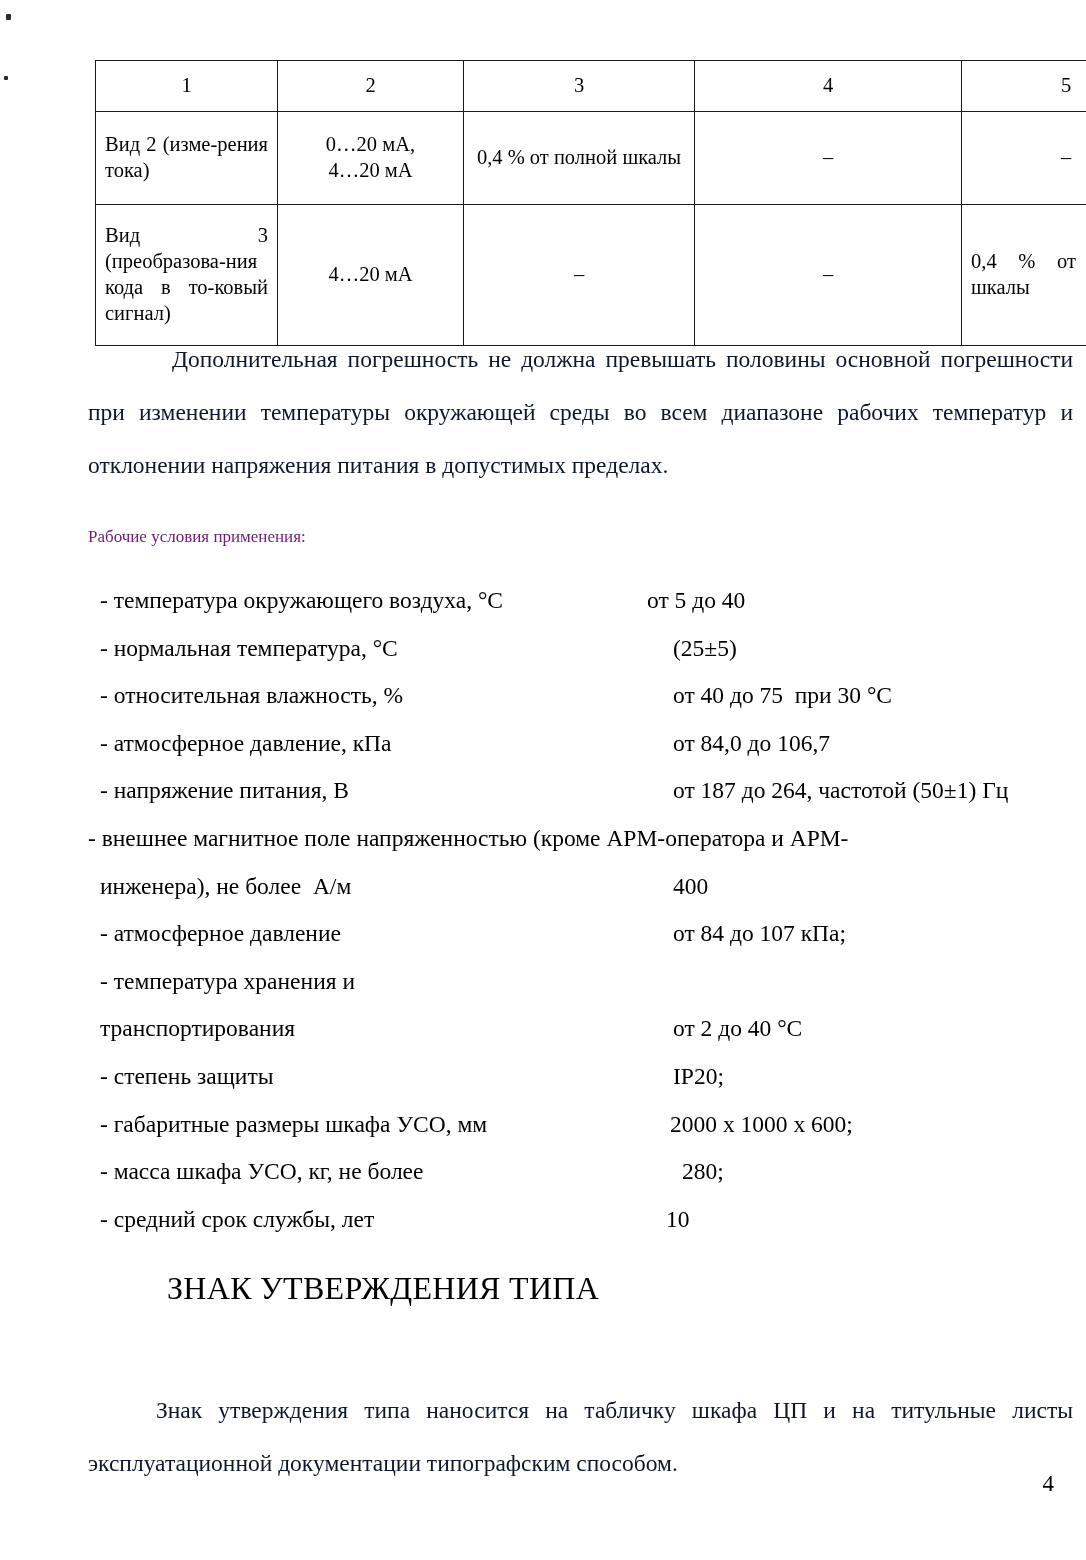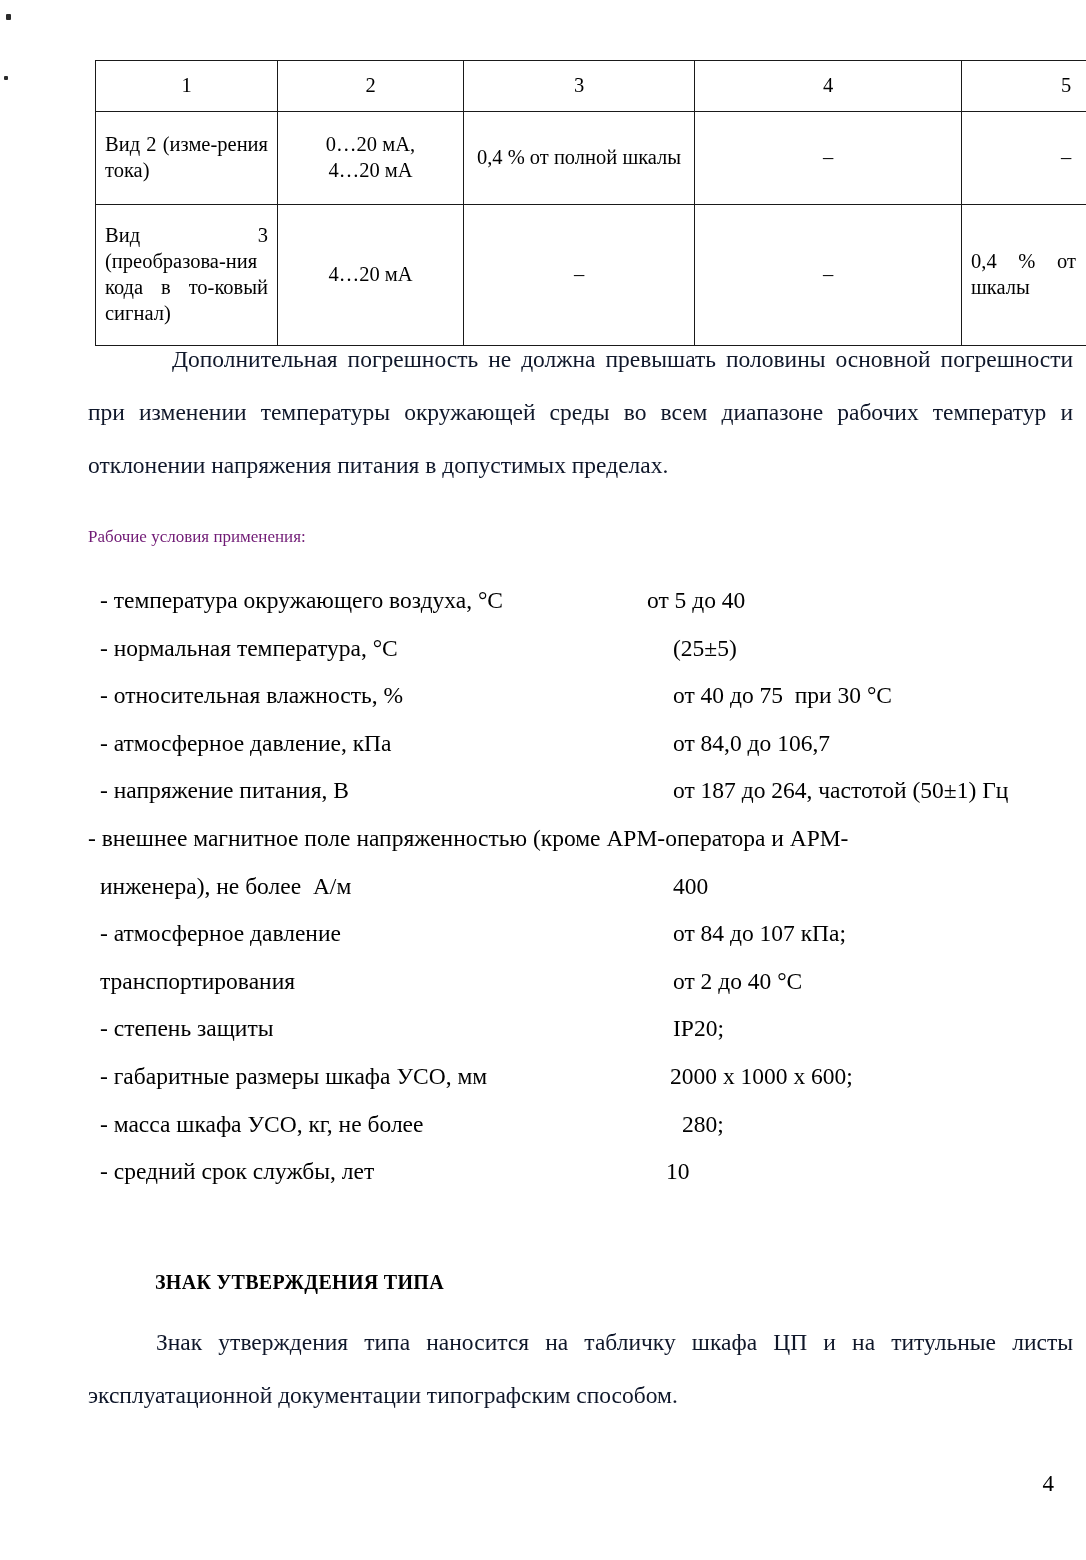--- a/index.html
+++ b/index.html
@@ -124,31 +124,31 @@
     position: absolute;
     left: 0;
     top: 0;
     width: 990px;
     white-space: pre;
   }
 
   
   #heading-approval-mark {
     position: absolute;
-    left: 155px;
+    left: 167px;
     top: 1272px;
-    font-size: 20px;
-    font-weight: bold;
+    font-size: 32px;
+    font-weight: normal;
     letter-spacing: 0.3px;
     line-height: 1;
     white-space: pre;
   }
   #para-approval-mark {
     left: 88px;
-    top: 1316px;
+    top: 1384px;
     width: 985px;
     text-indent: 68px;
   }
 
   
   #page-number {
     position: absolute;
     right: 32px;
     top: 1472px;
     font-size: 23px;
@@ -230,20 +230,23 @@
     <div class="cond-row">
       <span class="cond-label">инженера), не более  А/м</span>
       <span class="cond-value" style="left:585px">400</span>
     </div>
 
     <div class="cond-row">
       <span class="cond-label">- атмосферное давление</span>
       <span class="cond-value" style="left:585px">от 84 до 107 кПа;</span>
     </div>
 
+    <div class="cond-row">
+      <span class="cond-label">- температура хранения и</span>
+    </div>
 
     <div class="cond-row">
       <span class="cond-label">транспортирования</span>
       <span class="cond-value" style="left:585px">от 2 до 40 °С</span>
     </div>
 
     <div class="cond-row">
       <span class="cond-label">- степень защиты</span>
       <span class="cond-value" style="left:585px">IP20;</span>
     </div>

